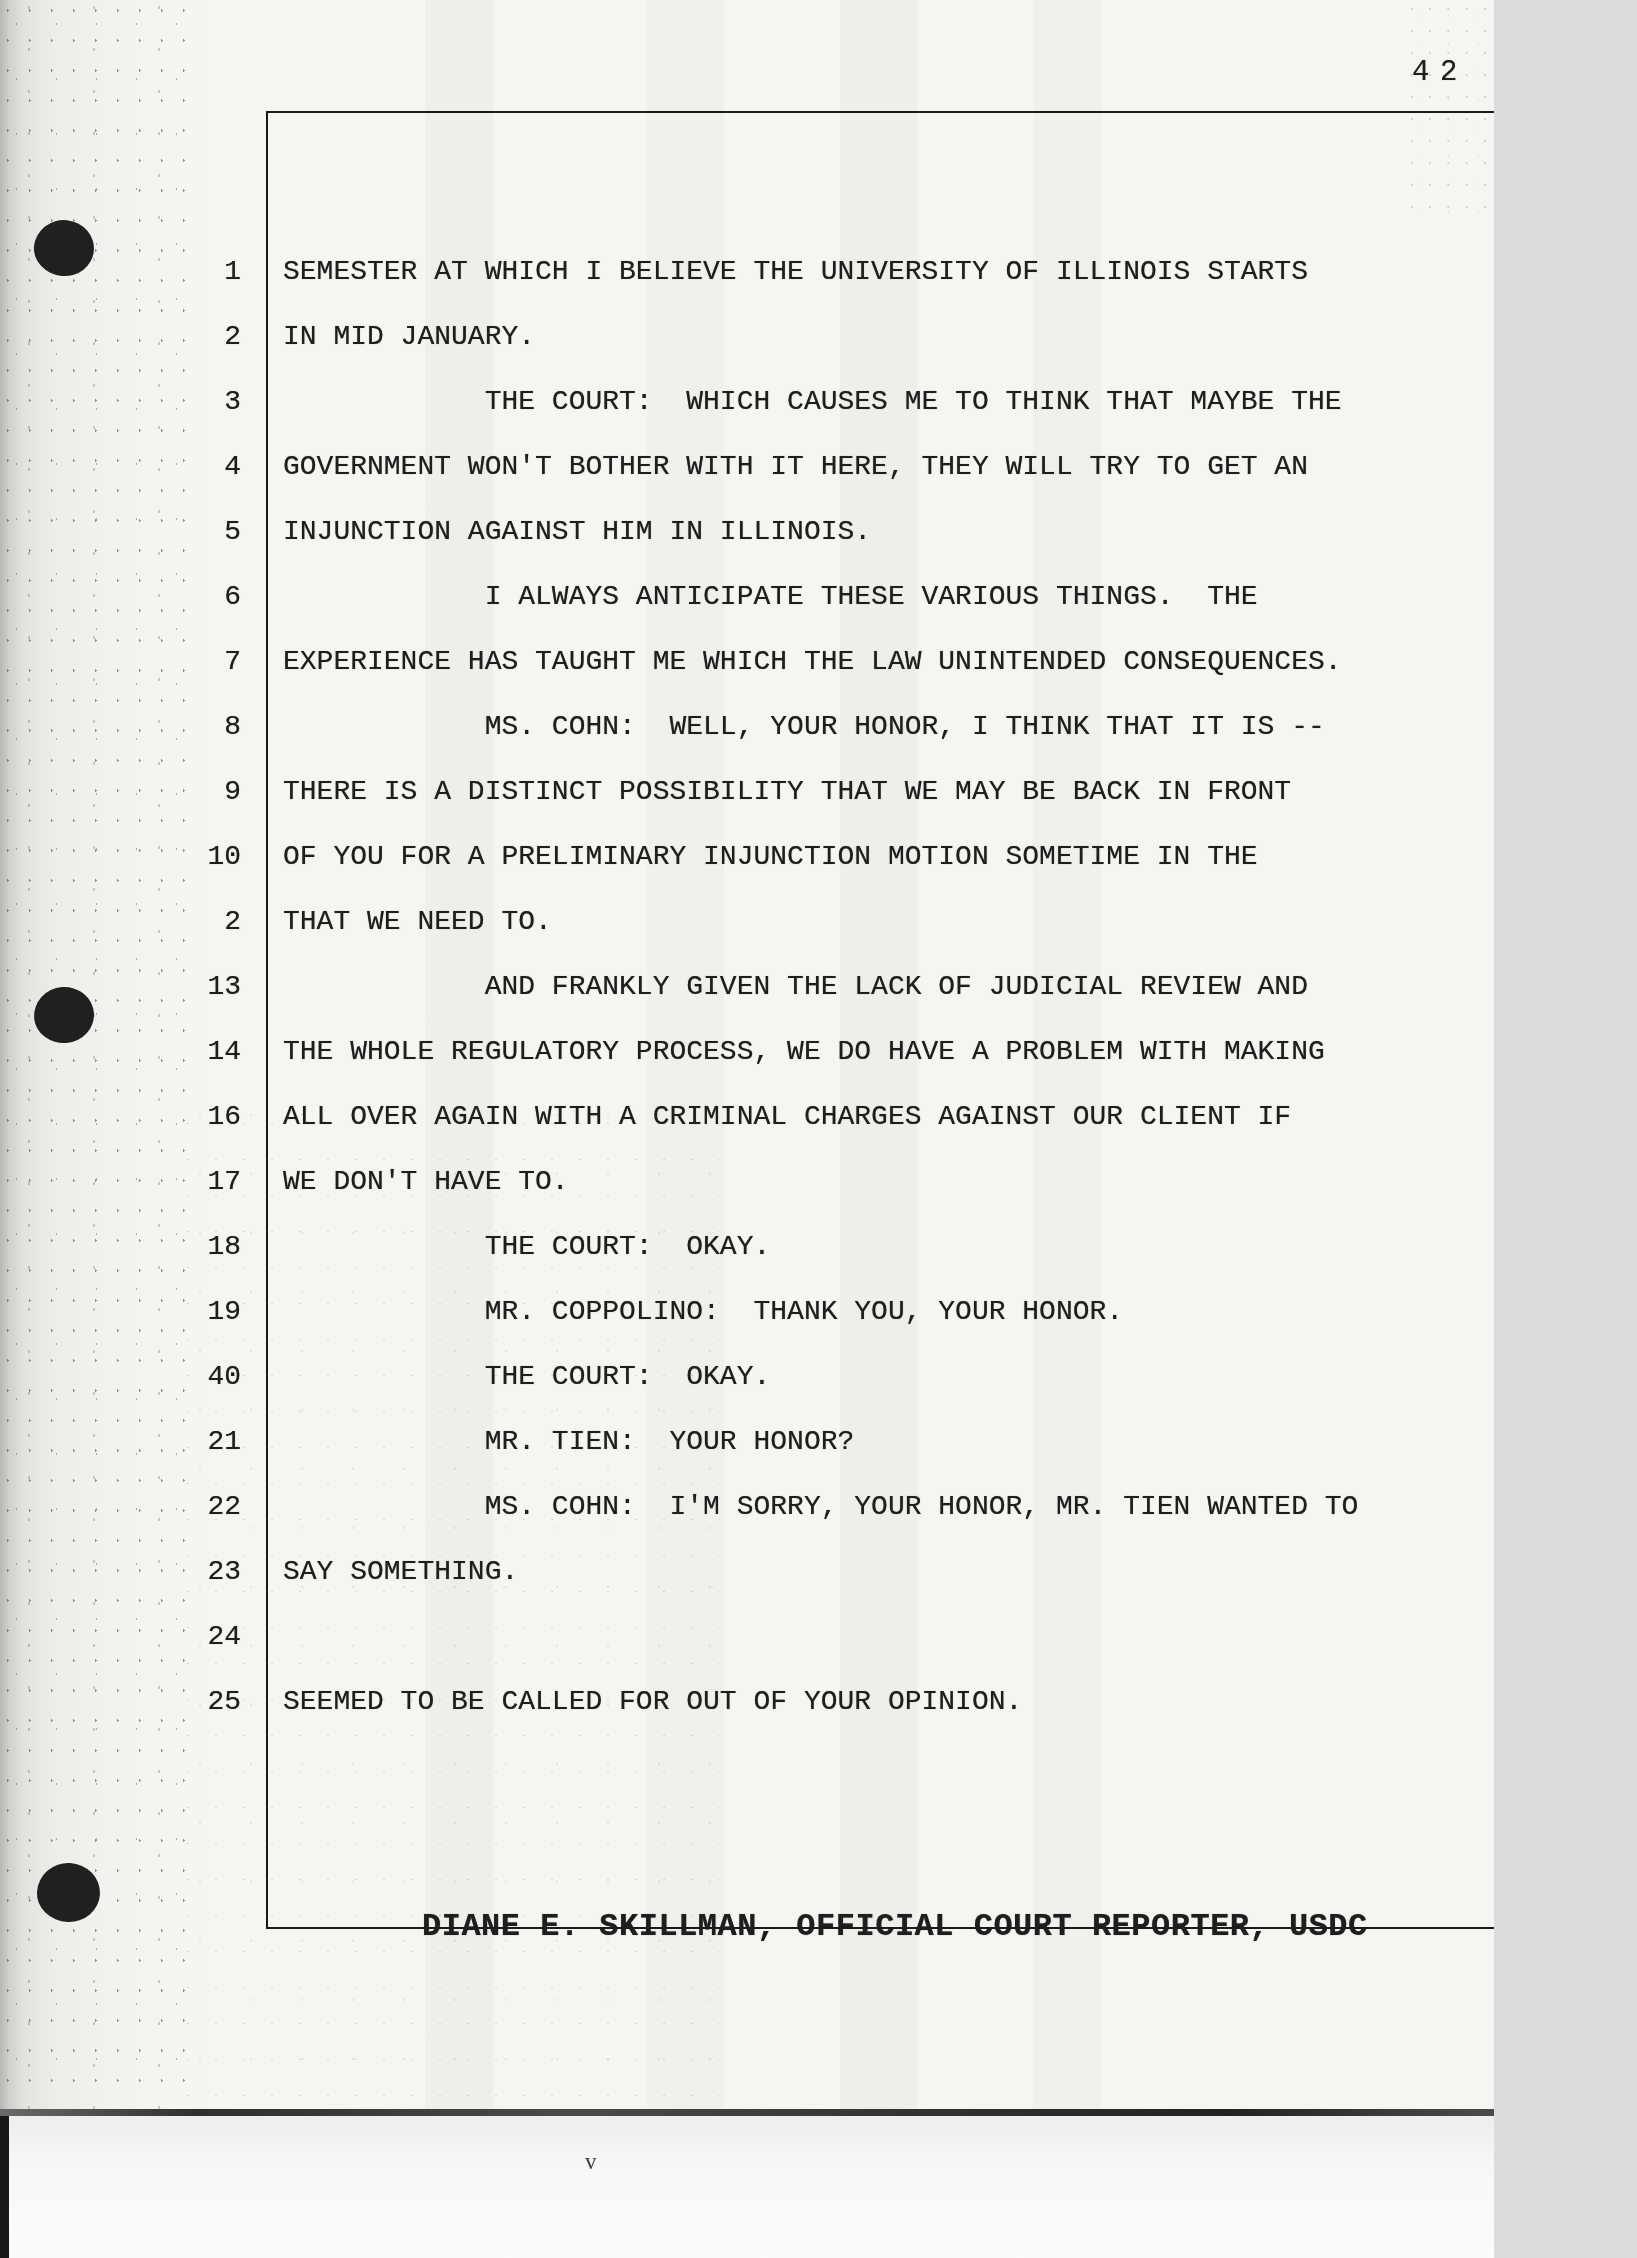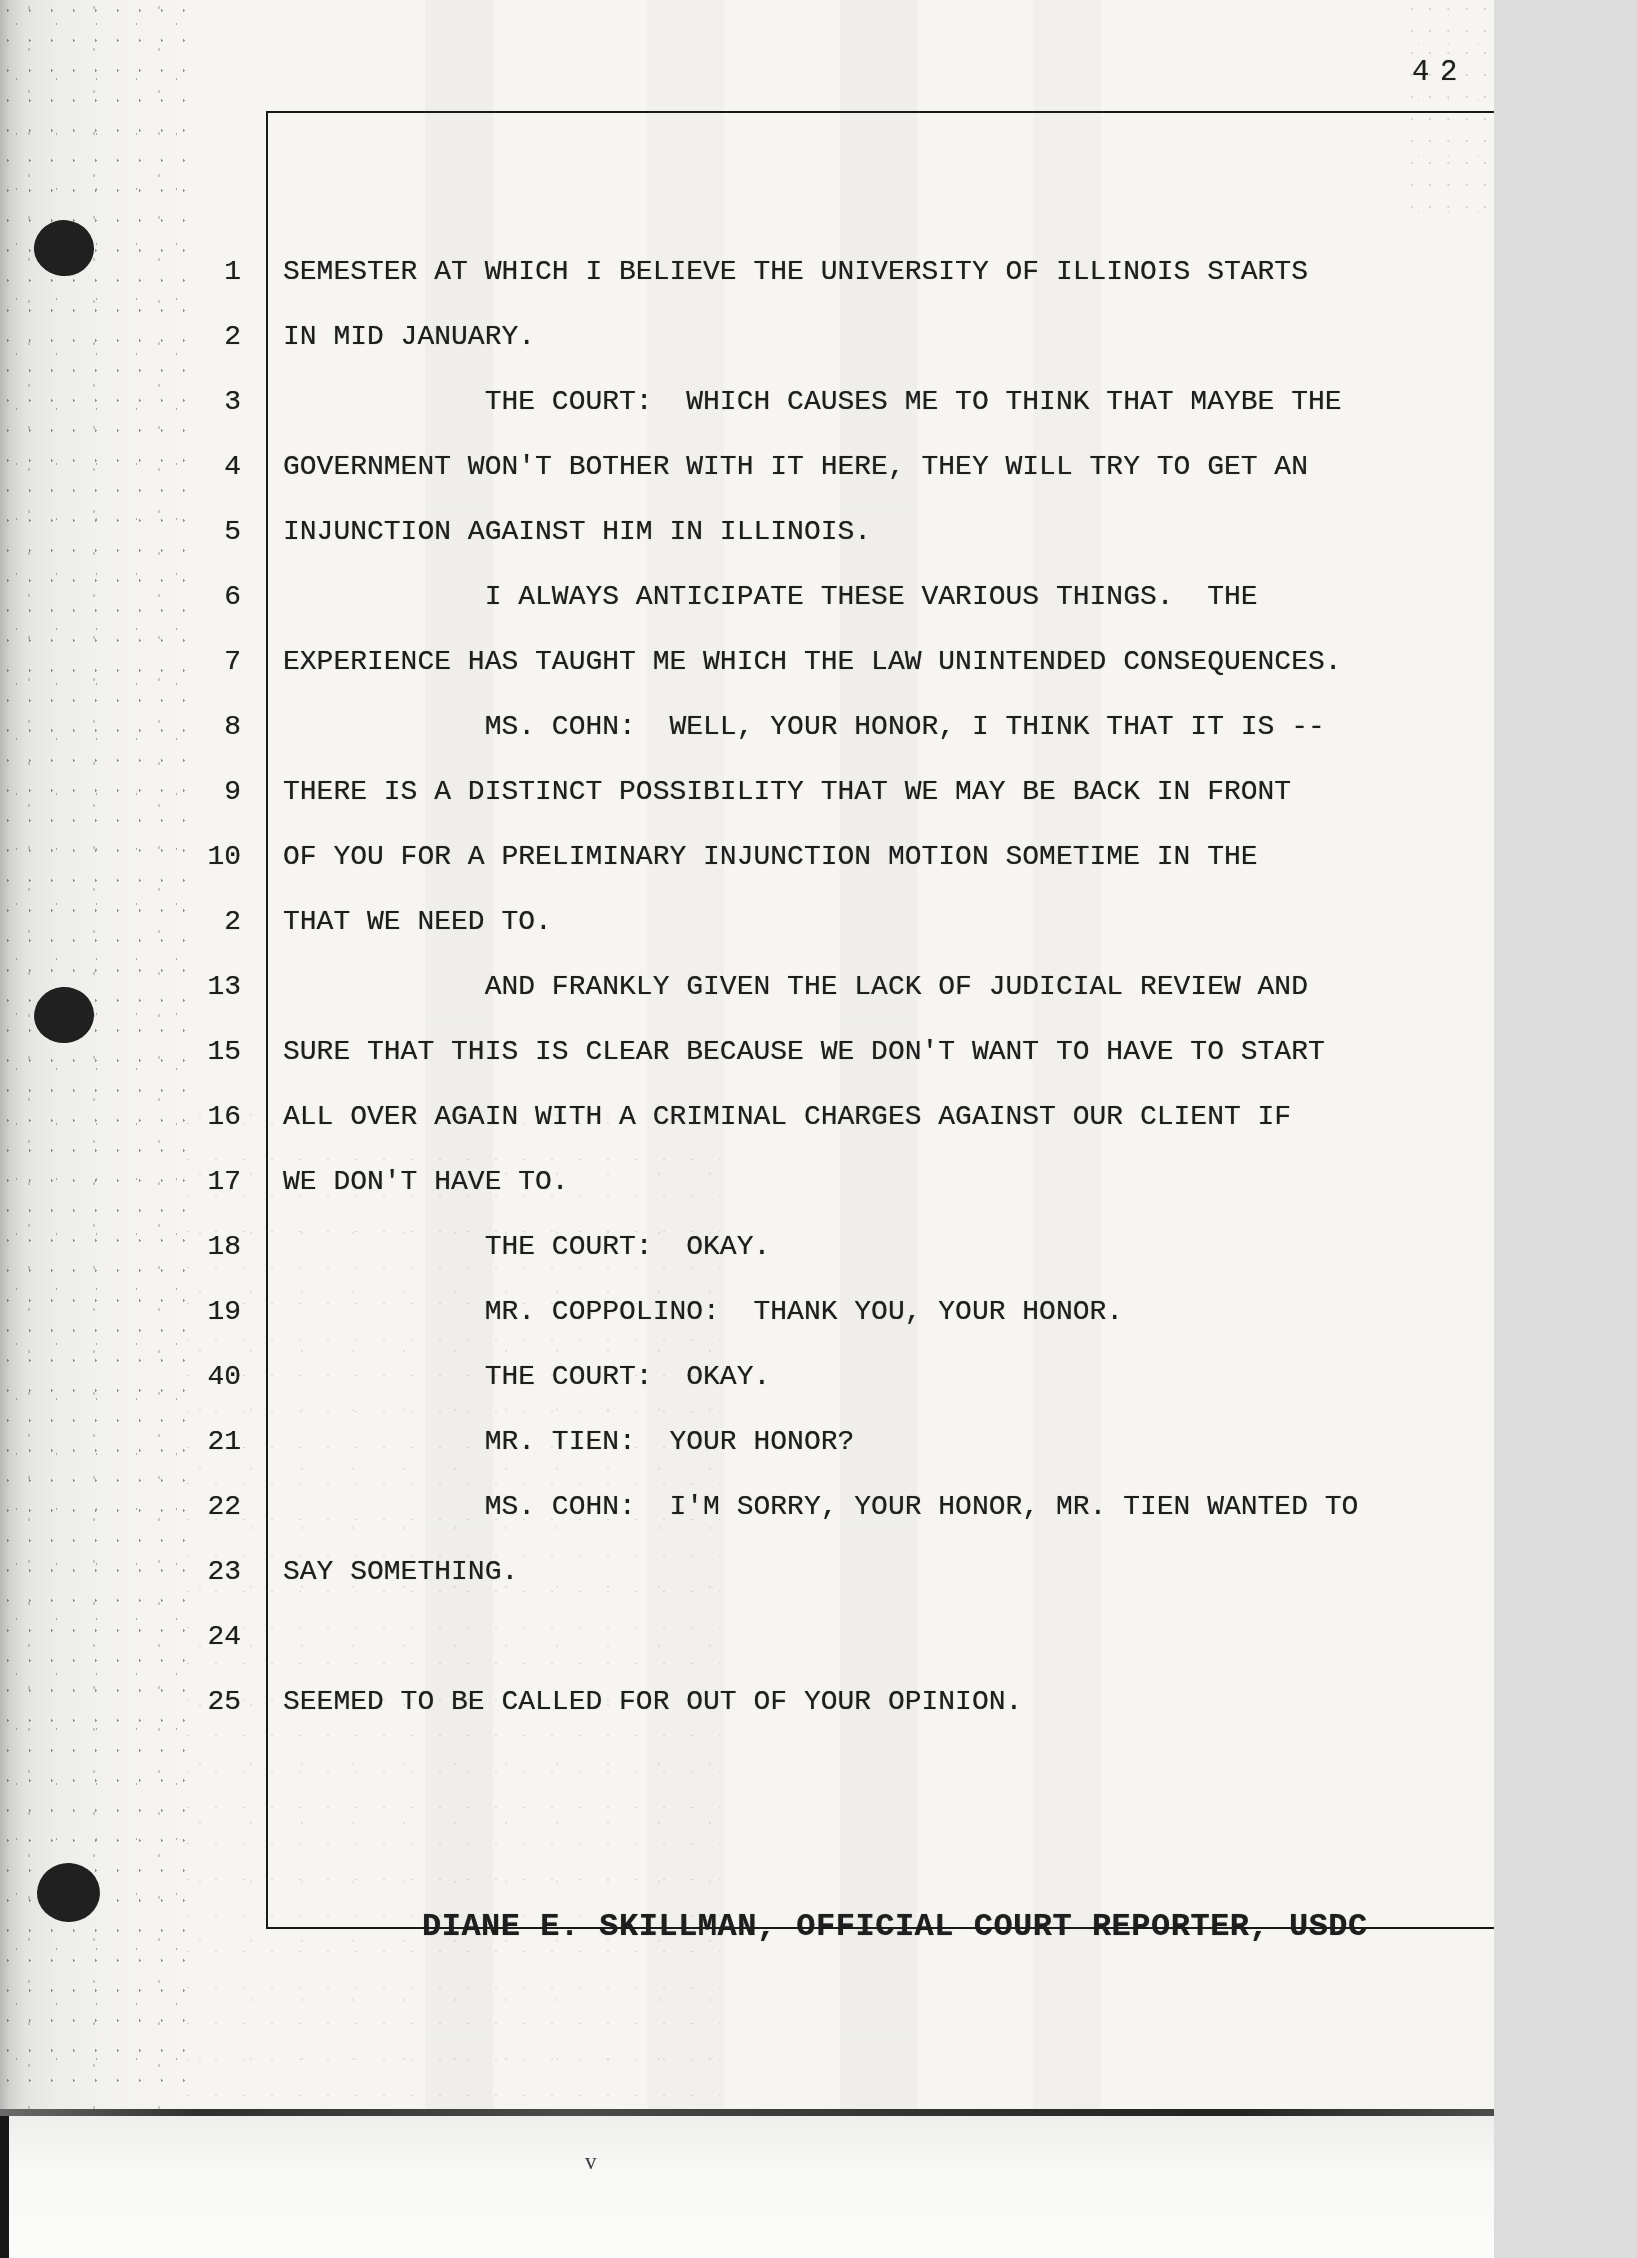--- a/index.html
+++ b/index.html
@@ -130,25 +130,25 @@
     <div class="row">
       <div class="num">2</div>
       <div class="txt">THAT WE NEED TO.</div>
     </div>
 
     <div class="row">
       <div class="num">13</div>
       <div class="txt">            AND FRANKLY GIVEN THE LACK OF JUDICIAL REVIEW AND</div>
     </div>
 
-
-    <div class="row">
-      <div class="num">15</div>
-      <div class="txt">SURE THAT THIS IS CLEAR BECAUSE WE DON'T WANT TO HAVE TO START</div>
-    </div>
+    <div class="row">
+      <div class="num">14</div>
+      <div class="txt">THE WHOLE REGULATORY PROCESS, WE DO HAVE A PROBLEM WITH MAKING</div>
+    </div>
+
 
     <div class="row">
       <div class="num">16</div>
       <div class="txt">ALL OVER AGAIN WITH A CRIMINAL CHARGES AGAINST OUR CLIENT IF</div>
     </div>
 
     <div class="row">
       <div class="num">17</div>
       <div class="txt">WE DON'T HAVE TO.</div>
     </div>

